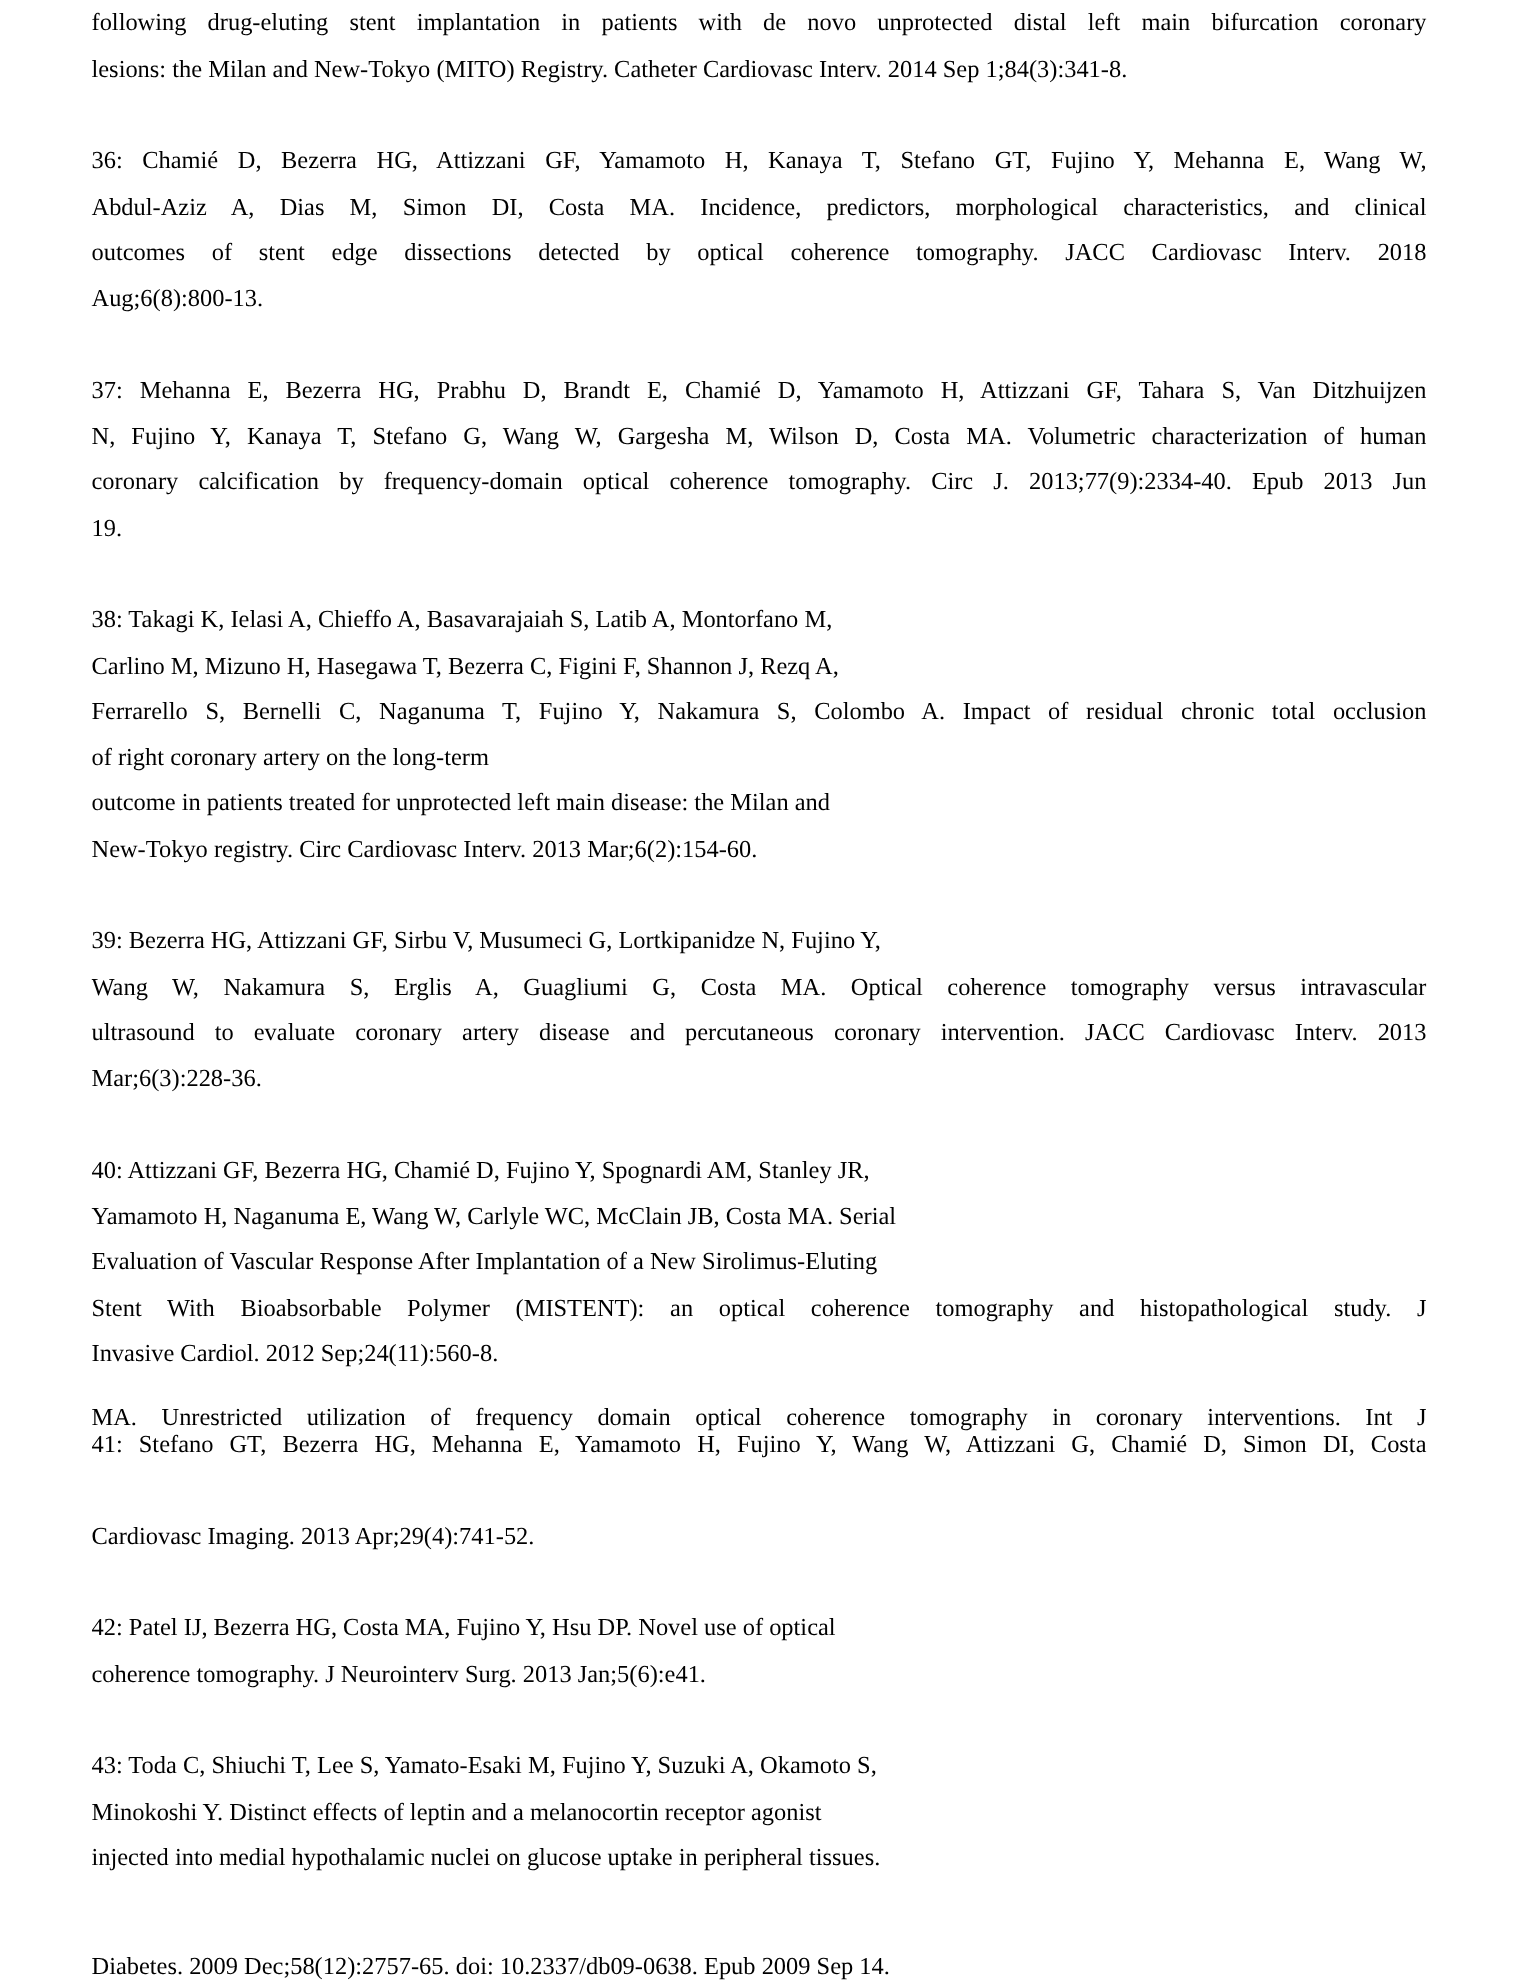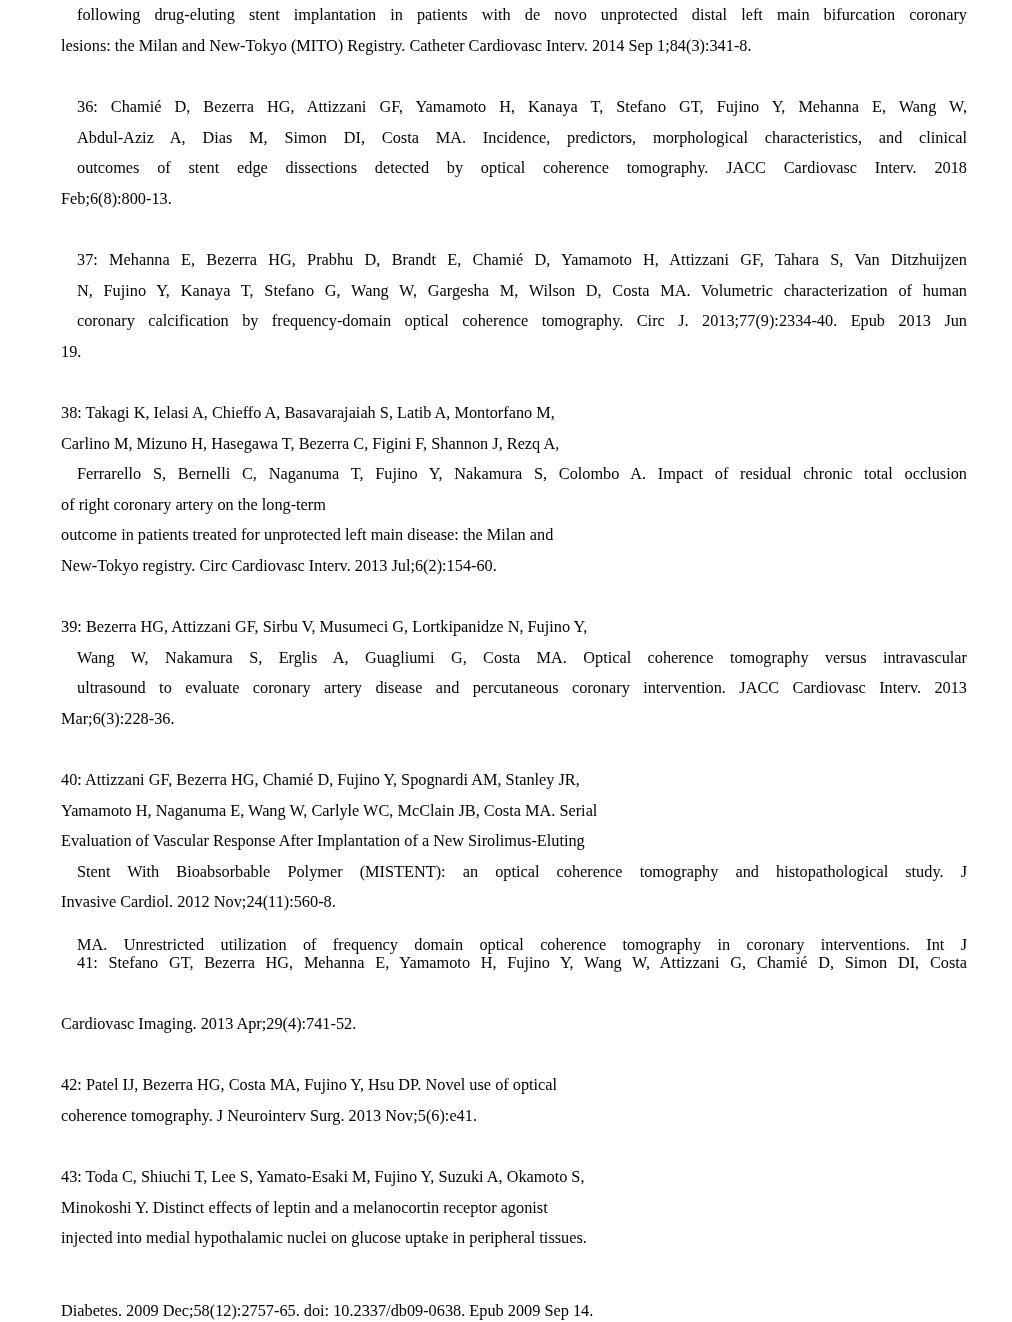--- a/index.html
+++ b/index.html
@@ -29,80 +29,79 @@
       line-height: 30.6px;
       white-space: nowrap;
       text-align: center;
     }
     .line.justify {
       width: 890px;
       text-align: justify;
       text-align-last: justify;
       white-space: normal;
       overflow: hidden;
-      margin-left: 16px;
     }
   </style>
 </head>
 <body>
 
 <div class="page">
 
   <div>
     <div class="line justify" style="top:0px">following drug-eluting stent implantation in patients with de novo unprotected distal left main bifurcation coronary</div>
     <div class="line" style="top:30.6px">lesions: the Milan and New-Tokyo (MITO) Registry. Catheter Cardiovasc Interv. 2014 Sep 1;84(3):341-8.</div>
   </div>
 
   <div>
     <div class="line justify" style="top:92px">36: Chamié D, Bezerra HG, Attizzani GF, Yamamoto H, Kanaya T, Stefano GT, Fujino Y, Mehanna E, Wang W,</div>
     <div class="line justify" style="top:122.6px">Abdul-Aziz A, Dias M, Simon DI, Costa MA. Incidence, predictors, morphological characteristics, and clinical</div>
     <div class="line justify" style="top:153.2px">outcomes of stent edge dissections detected by optical coherence tomography. JACC Cardiovasc Interv. 2018</div>
-    <div class="line" style="top:183.8px">Feb;6(8):800-13.</div>
+    <div class="line" style="top:183.8px">Aug;6(8):800-13.</div>
   </div>
 
   <div>
     <div class="line justify" style="top:245px">37: Mehanna E, Bezerra HG, Prabhu D, Brandt E, Chamié D, Yamamoto H, Attizzani GF, Tahara S, Van Ditzhuijzen</div>
     <div class="line justify" style="top:275.6px">N, Fujino Y, Kanaya T, Stefano G, Wang W, Gargesha M, Wilson D, Costa MA. Volumetric characterization of human</div>
     <div class="line justify" style="top:306.2px">coronary calcification by frequency-domain optical coherence tomography. Circ J. 2013;77(9):2334-40. Epub 2013 Jun</div>
     <div class="line" style="top:336.8px">19.</div>
   </div>
 
   <div>
     <div class="line" style="top:398px">38: Takagi K, Ielasi A, Chieffo A, Basavarajaiah S, Latib A, Montorfano M,</div>
     <div class="line" style="top:428.6px">Carlino M, Mizuno H, Hasegawa T, Bezerra C, Figini F, Shannon J, Rezq A,</div>
     <div class="line justify" style="top:459.2px">Ferrarello S, Bernelli C, Naganuma T, Fujino Y, Nakamura S, Colombo A. Impact of residual chronic total occlusion</div>
     <div class="line" style="top:489.8px">of right coronary artery on the long-term</div>
     <div class="line" style="top:520.4px">outcome in patients treated for unprotected left main disease: the Milan and</div>
-    <div class="line" style="top:551px">New-Tokyo registry. Circ Cardiovasc Interv. 2013 Jul;6(2):154-60.</div>
+    <div class="line" style="top:551px">New-Tokyo registry. Circ Cardiovasc Interv. 2013 Mar;6(2):154-60.</div>
   </div>
 
   <div>
     <div class="line" style="top:612px">39: Bezerra HG, Attizzani GF, Sirbu V, Musumeci G, Lortkipanidze N, Fujino Y,</div>
     <div class="line justify" style="top:642.6px">Wang W, Nakamura S, Erglis A, Guagliumi G, Costa MA. Optical coherence tomography versus intravascular</div>
     <div class="line justify" style="top:673.2px">ultrasound to evaluate coronary artery disease and percutaneous coronary intervention. JACC Cardiovasc Interv. 2013</div>
     <div class="line" style="top:703.8px">Mar;6(3):228-36.</div>
   </div>
 
   <div>
     <div class="line" style="top:765px">40: Attizzani GF, Bezerra HG, Chamié D, Fujino Y, Spognardi AM, Stanley JR,</div>
     <div class="line" style="top:795.6px">Yamamoto H, Naganuma E, Wang W, Carlyle WC, McClain JB, Costa MA. Serial</div>
     <div class="line" style="top:826.2px">Evaluation of Vascular Response After Implantation of a New Sirolimus-Eluting</div>
     <div class="line justify" style="top:856.8px">Stent With Bioabsorbable Polymer (MISTENT): an optical coherence tomography and histopathological study. J</div>
-    <div class="line" style="top:887.4px">Invasive Cardiol. 2012 Nov;24(11):560-8.</div>
+    <div class="line" style="top:887.4px">Invasive Cardiol. 2012 Sep;24(11):560-8.</div>
   </div>
 
   <div>
     <div class="line justify" style="top:948px">41: Stefano GT, Bezerra HG, Mehanna E, Yamamoto H, Fujino Y, Wang W, Attizzani G, Chamié D, Simon DI, Costa</div>
     <div class="line justify" style="top:930px">MA. Unrestricted utilization of frequency domain optical coherence tomography in coronary interventions. Int J</div>
     <div class="line" style="top:1009.2px">Cardiovasc Imaging. 2013 Apr;29(4):741-52.</div>
   </div>
 
   <div>
     <div class="line" style="top:1070px">42: Patel IJ, Bezerra HG, Costa MA, Fujino Y, Hsu DP. Novel use of optical</div>
-    <div class="line" style="top:1100.6px">coherence tomography. J Neurointerv Surg. 2013 Nov;5(6):e41.</div>
+    <div class="line" style="top:1100.6px">coherence tomography. J Neurointerv Surg. 2013 Jan;5(6):e41.</div>
   </div>
 
   <div>
     <div class="line" style="top:1162px">43: Toda C, Shiuchi T, Lee S, Yamato-Esaki M, Fujino Y, Suzuki A, Okamoto S,</div>
     <div class="line" style="top:1192.6px">Minokoshi Y. Distinct effects of leptin and a melanocortin receptor agonist</div>
     <div class="line" style="top:1223.2px">injected into medial hypothalamic nuclei on glucose uptake in peripheral tissues.</div>
     <div class="line" style="top:1296px">Diabetes. 2009 Dec;58(12):2757-65. doi: 10.2337/db09-0638. Epub 2009 Sep 14.</div>
   </div>
 
 </div>

